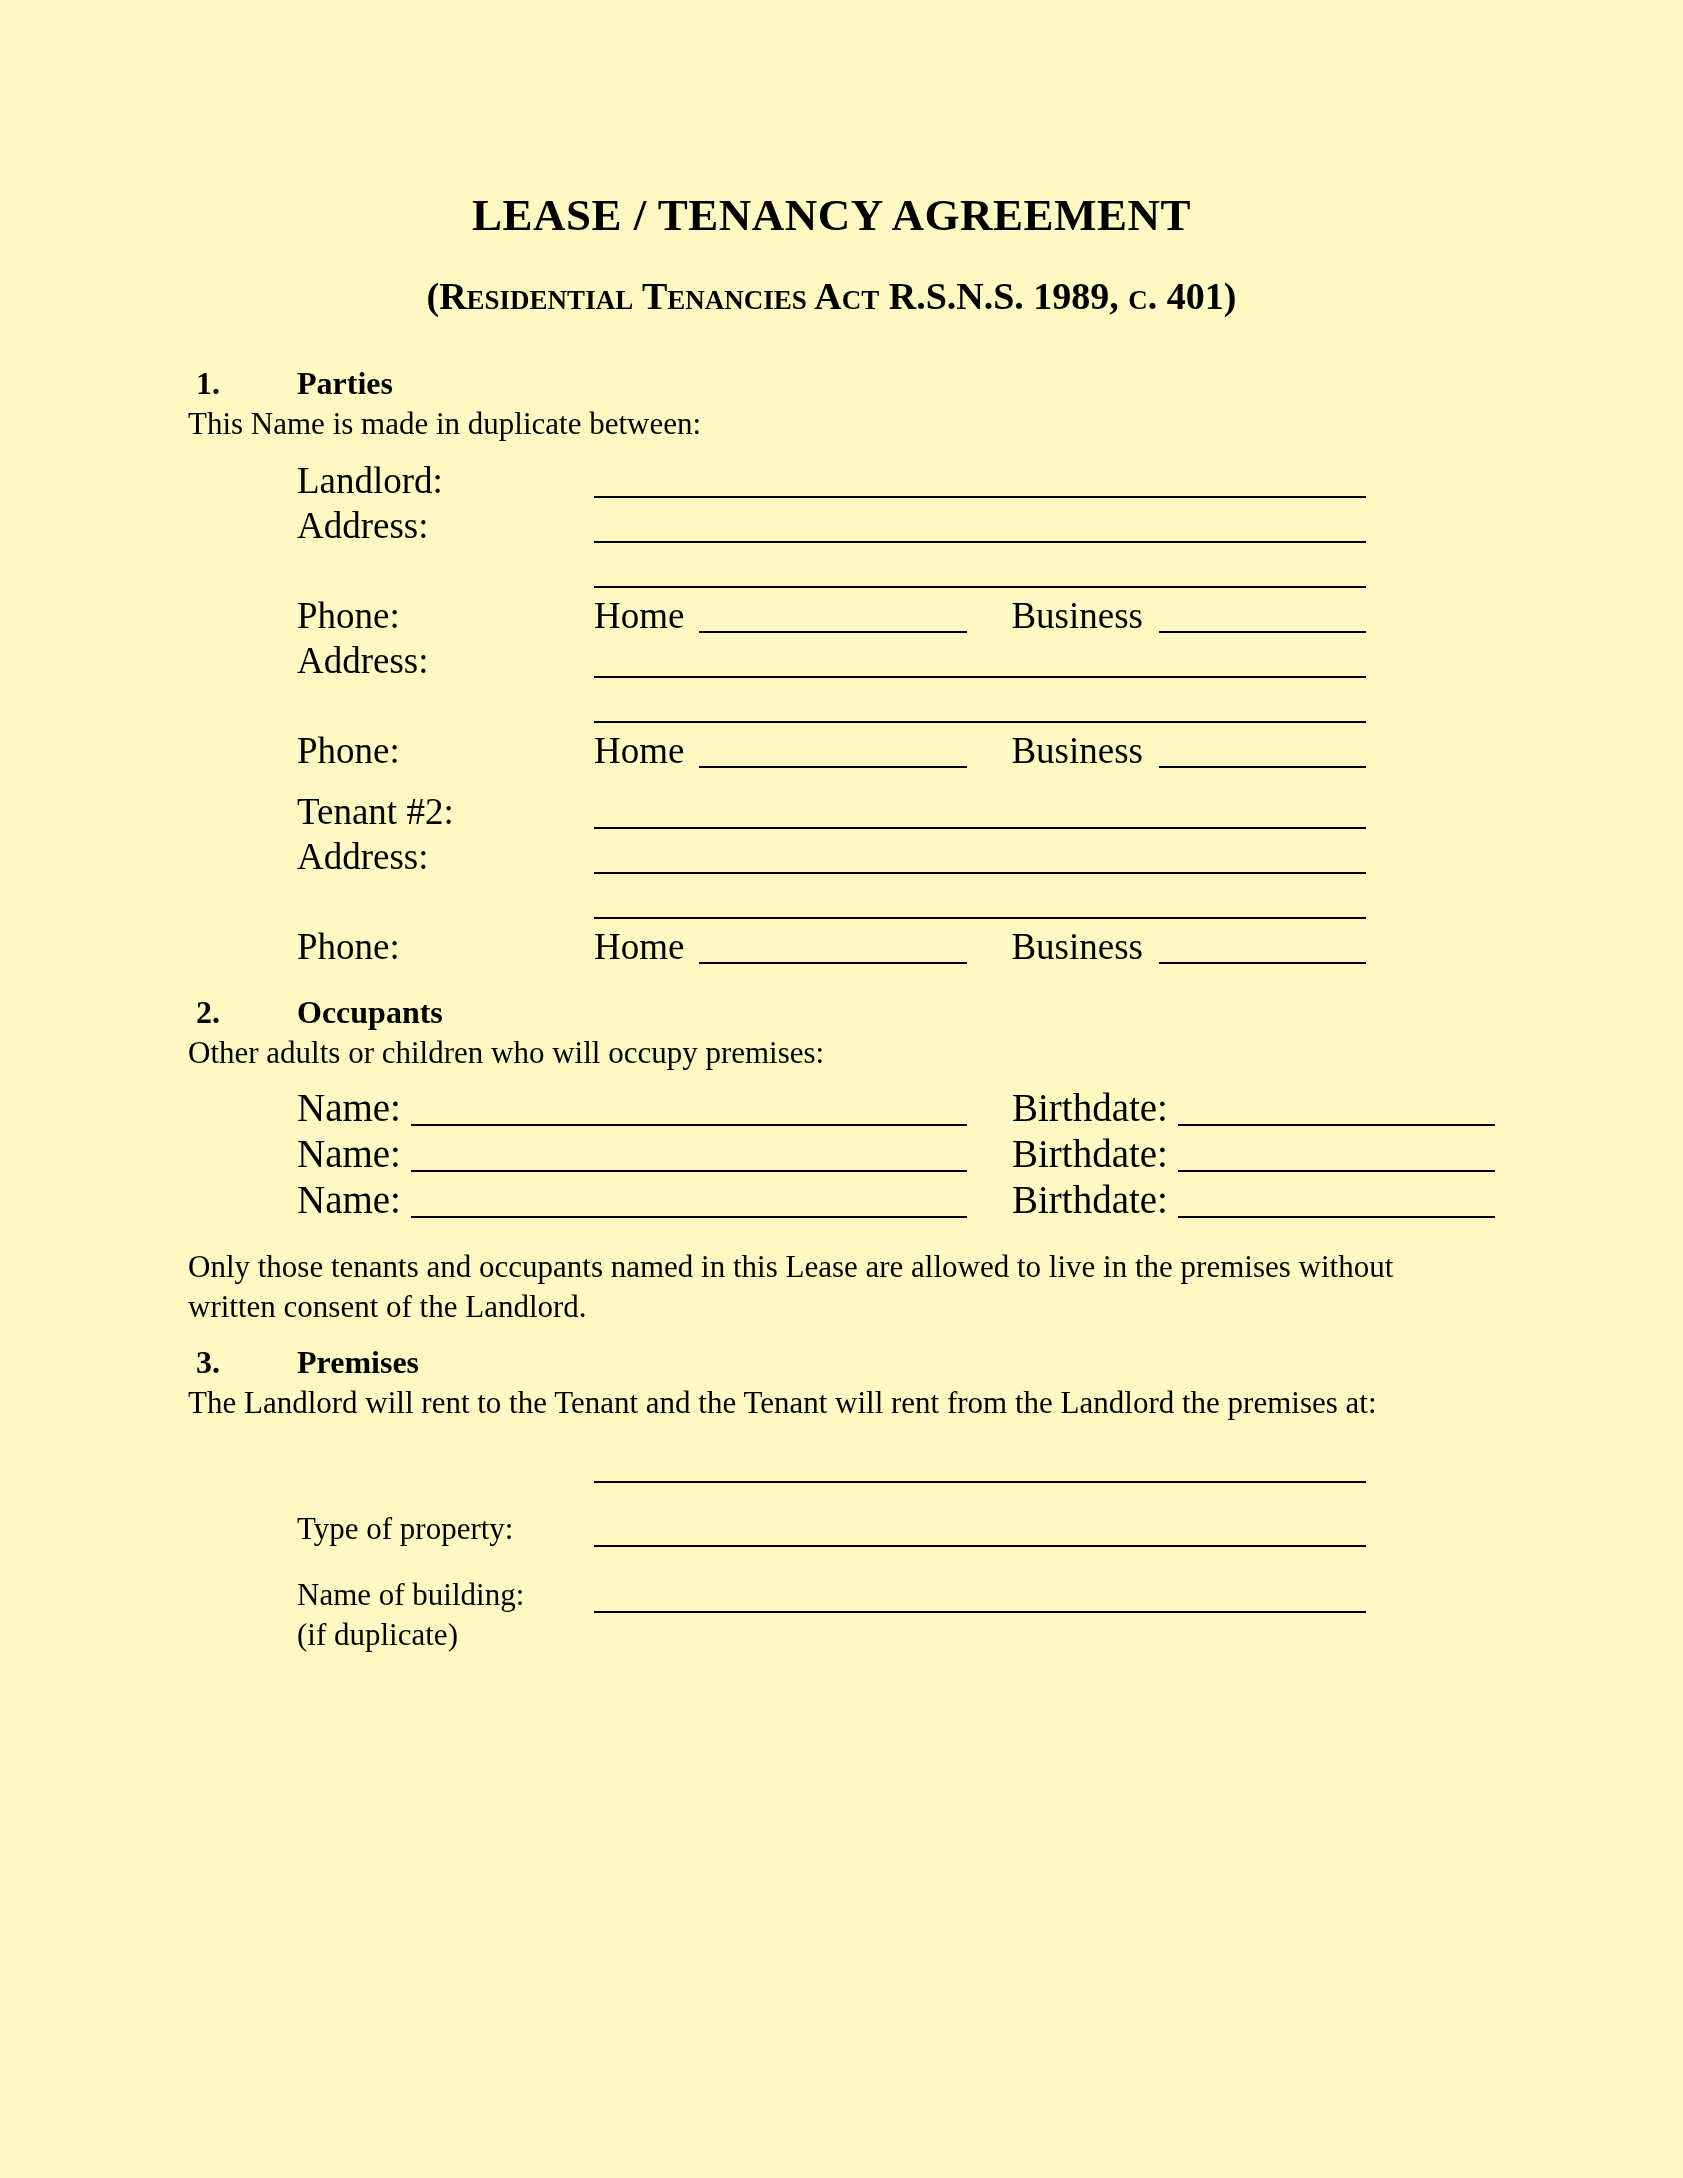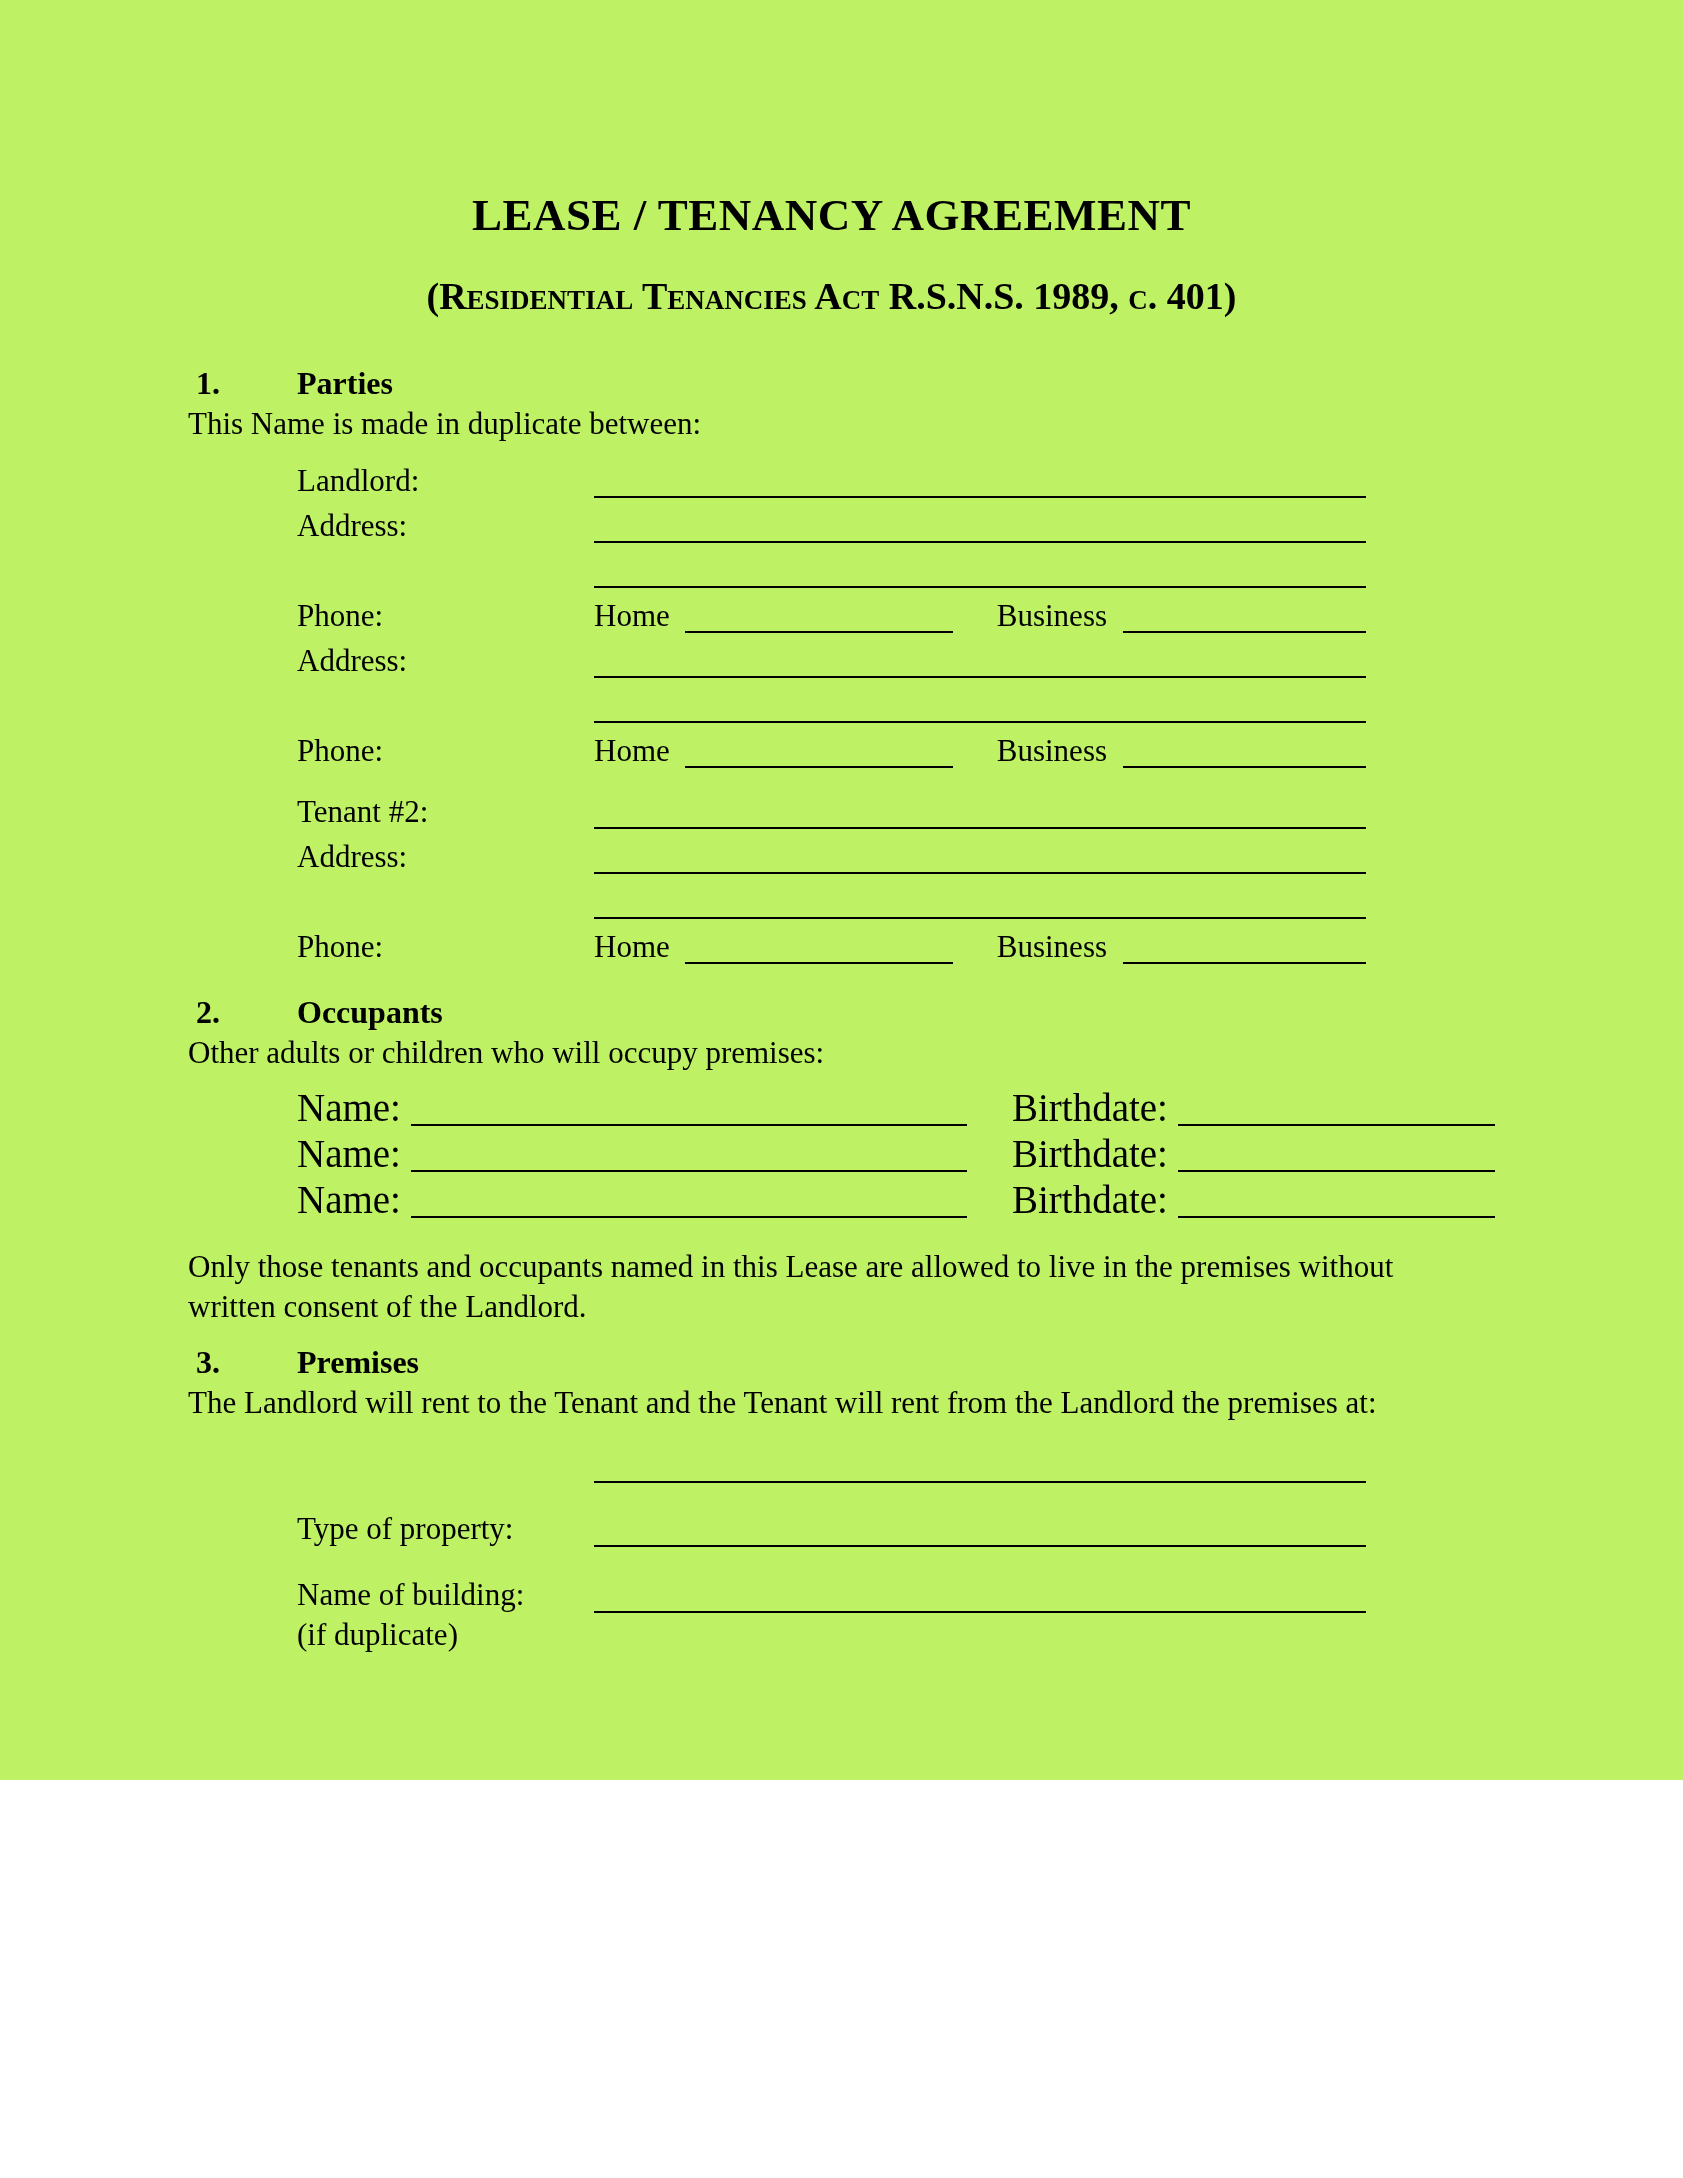--- a/index.html
+++ b/index.html
@@ -2,22 +2,22 @@
 <html><head>
 <meta charset="utf-8">
 <style>
   * { box-sizing: border-box; margin: 0; padding: 0; }
   html, body { background: #ffffff; }
   body { font-family: "Liberation Serif", "DejaVu Serif", serif; color: #000; }
 
   .page {
     position: relative;
     width: 1683px;
-    height: 1780px;
-    background: #bef264;
+    height: 2178px;
+    background: #fef9c3;
     padding: 190px 208px 0 188px;
     overflow: hidden;
     font-family: Liberation Serif, serif;
   }
 
   
   .doc-title {
     text-align: center;
     font-size: 45px;
     line-height: 51px;
@@ -41,21 +41,21 @@
 
   .sec-head.first { margin-top: 44px; }
   .sec-head.second { margin-top: 22px; }
   .sec-head.third { margin-top: 14px; }
 
   
   .party-block { margin-top: 14px; }
   .party-block.t1 { margin-top: 0; }
   .party-block.t2 { margin-top: 16px; }
 
-  .frow { display: flex; height: 45px; padding-left: 109px; font-size: 31px; }
+  .frow { display: flex; height: 45px; padding-left: 109px; font-size: 37px; }
   .flabel { width: 297px; flex: none; line-height: 45px; }
   .ffield {
     width: 772px; flex: none;
     border-bottom: 2px solid #000;
     margin-bottom: 5px;
     font-size: 31px; line-height: 38px;
   }
   .phone-area { width: 772px; flex: none; display: flex; }
   .pword { line-height: 45px; flex: none; }
   .pline {

